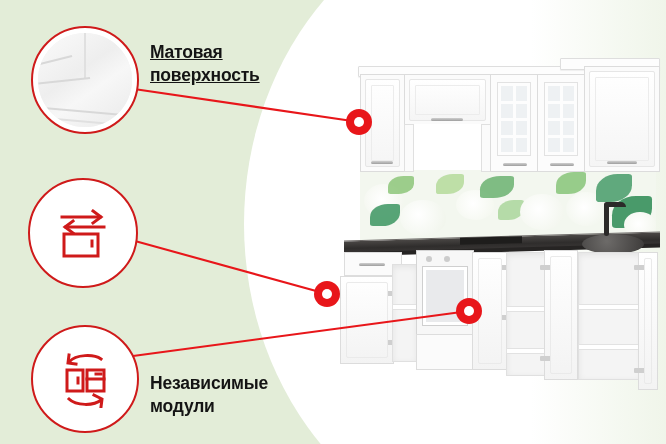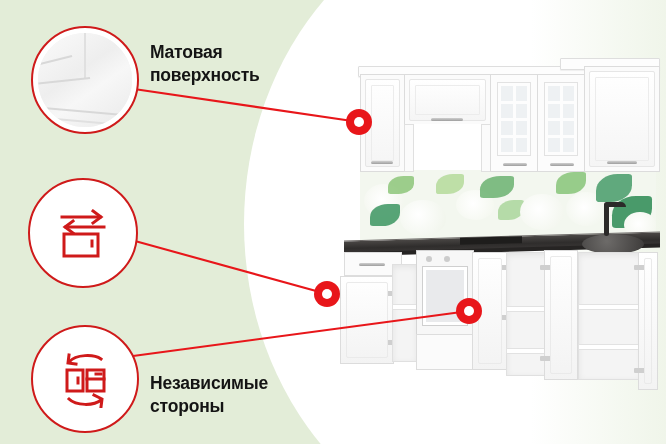--- a/index.html
+++ b/index.html
@@ -214,21 +214,21 @@
   <div class="bubble bubble-photo" style="left:31px;top:26px;width:108px;height:108px;">
     <div class="photo-inner">
       <div class="ph-grad"></div>
       <div class="ph-line" style="left:46px;top:-2px;width:2px;height:48px;"></div>
       <div class="ph-line2" style="left:0px;top:44px;width:52px;height:2px;transform:rotate(-6deg);transform-origin:right center;"></div>
       <div class="ph-line2" style="left:0px;top:22px;width:34px;height:2px;transform:rotate(-14deg);transform-origin:right center;"></div>
       <div class="ph-line2" style="left:-6px;top:78px;width:114px;height:2px;transform:rotate(5deg);"></div>
       <div class="ph-line" style="left:-6px;top:88px;width:114px;height:2px;transform:rotate(5deg);"></div>
     </div>
   </div>
-  <div class="calltext" style="left:150px;top:41px;width:160px;">Матовая
+  <div class="calltext" style="left:150px;top:41px;width:160px;text-decoration:underline;">Матовая
 поверхность</div>
 
   <div class="bubble" style="left:28px;top:178px;width:110px;height:110px;">
     <svg class="icon-svg" width="54" height="54" viewBox="0 0 54 54">
       <g stroke="#cf1a1a" stroke-width="3" fill="none" stroke-linecap="square">
         <line x1="6" y1="11" x2="44" y2="11"></line>
         <polyline points="37,5 45,11 37,17"></polyline>
         <line x1="10" y1="21" x2="48" y2="21"></line>
         <polyline points="17,15 9,21 17,27"></polyline>
         <rect x="8" y="28" width="34" height="22"></rect>
@@ -246,15 +246,15 @@
         <line x1="22" y1="28" x2="22" y2="33"></line>
         <rect x="31" y="20" width="17" height="21"></rect>
         <line x1="31" y1="29" x2="48" y2="29"></line>
         <line x1="40" y1="24" x2="45" y2="24"></line>
         <path d="M13 49 C20 56, 38 56, 45 50"></path>
         <polyline points="38,45 46,49 45,57"></polyline>
       </g>
     </svg>
   </div>
   <div class="calltext" style="left:150px;top:372px;width:170px;">Независимые
-стороны</div>
+модули</div>
 
 </div>
 
 </body></html>

